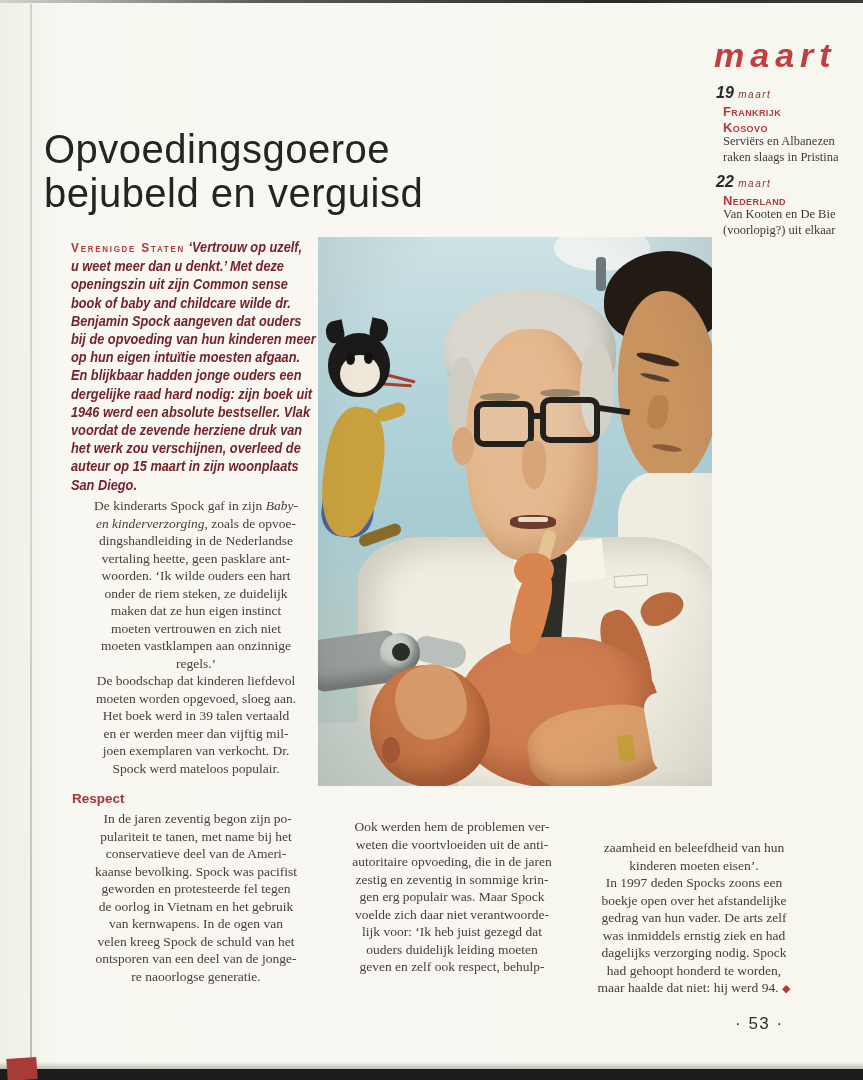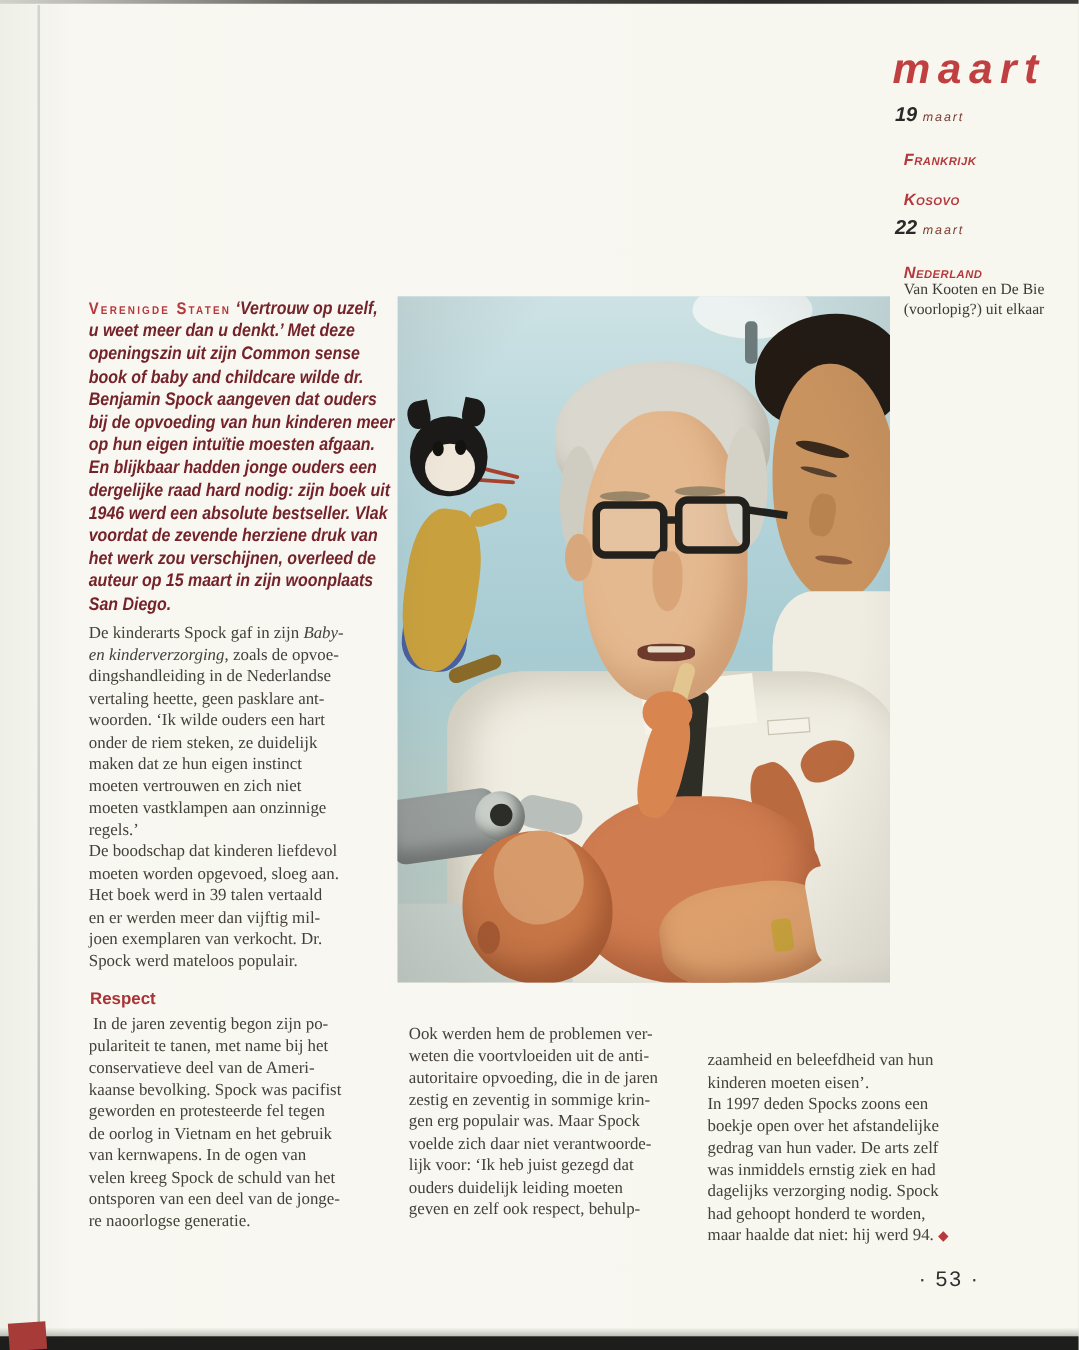--- a/index.html
+++ b/index.html
@@ -27,21 +27,21 @@
   .hdr-month { position:absolute; left:714px; top:36px;
       font-family:"Liberation Sans",sans-serif; font-size:34px; font-weight:bold; font-style:italic;
       letter-spacing:6px; color:#c04041; }
 
   
   .sidebar { position:absolute; left:716px; top:76px; width:142px; }
   .sb-date { font-family:"Liberation Sans",sans-serif; color:#2a2a28; margin-top:8px; }
   .sb-date .num { font-size:16px; font-weight:bold; font-style:italic; }
   .sb-date .word { font-size:10px; font-style:italic; letter-spacing:1.5px; color:#7c3a30; }
   .sb-place { font-family:"Liberation Sans",sans-serif; font-variant:small-caps;
-      font-size:13px; font-weight:bold; color:#b5383d; letter-spacing:0.4px; margin-left:7px; margin-top:19px; line-height:13px;font-style:italic;}
+      font-size:13px; font-weight:bold; color:#b5383d; letter-spacing:0.4px; margin-left:7px; margin-top:3px; line-height:13px;}
   .sb-text { font-family:"Liberation Serif",serif; font-size:12.5px; line-height:15.6px;
       color:#3e3a34; margin-left:7px; white-space:pre; }
 
   
   .kicker { position:absolute; left:82px; top:106px;
       font-family:"Liberation Sans",sans-serif; font-size:13.5px; font-weight:bold; font-style:italic;
       letter-spacing:1.2px; color:#2f2c28; }
   .headline { position:absolute; left:44px; top:127px;
       font-family:"Liberation Sans",sans-serif; font-size:40px; font-weight:normal;
       line-height:44px; letter-spacing:0.5px; color:#242420; white-space:pre-line; }
@@ -49,21 +49,21 @@
   
   .intro { position:absolute; left:71px; top:238px; width:300px;
       font-family:"Liberation Sans",sans-serif; font-size:14.5px; font-weight:bold; font-style:italic;
       line-height:18.2px; color:#75232a; white-space:pre-line;
       transform:scaleX(0.88); transform-origin:0 0; }
   .dateline { font-style:normal; font-variant:small-caps; font-size:13.5px;
       letter-spacing:2px; color:#b5383d; }
 
   
   .serif-col { position:absolute; font-family:"Liberation Serif",serif;
-      font-size:13.5px; line-height:17.5px; color:#46403a; white-space:pre; }
+      font-size:13.5px; line-height:17.5px; color:#46403a; white-space:pre;text-align:center; }
   .col1 { left:71px; top:497px; width:250px; }
   .subhead { position:absolute; left:72px; top:791px;
       font-family:"Liberation Sans",sans-serif; font-size:13.5px; font-weight:bold; color:#a93336; }
   .col1b { left:71px; top:810px; width:250px;font-family:Liberation Serif, serif; }
   .col2 { left:327px; top:818px; width:250px; }
   .col3 { left:566px; top:819px; width:256px;margin-top:20px; }
   .ital { font-style:italic; }
   .endmark { color:#b5383d; font-size:11px; }
 
   
@@ -158,26 +158,30 @@
 
   <div class="scan-topline"></div>
   <div class="gutter-line"></div>
 
   <div class="hdr-month">maart</div>
 
   <div class="sidebar">
     <div class="sb-date"><span class="num">19</span> <span class="word">maart</span></div>
     <div class="sb-place">Frankrijk</div>
     <div class="sb-place">Kosovo</div>
+    <div class="sb-text">Serviërs en Albanezen
+raken slaags in Pristina</div>
     <div class="sb-date"><span class="num">22</span> <span class="word">maart</span></div>
     <div class="sb-place">Nederland</div>
     <div class="sb-text">Van Kooten en De Bie
 (voorlopig?) uit elkaar</div>
   </div>
 
+  <h1 class="headline">Opvoedingsgoeroe
+bejubeld en verguisd</h1>
 
   <p class="intro"><span class="dateline">Verenigde Staten</span><span> ‘Vertrouw op uzelf,
 u weet meer dan u denkt.’ Met deze
 openingszin uit zijn Common sense
 book of baby and childcare wilde dr.
 Benjamin Spock aangeven dat ouders
 bij de opvoeding van hun kinderen meer
 op hun eigen intuïtie moesten afgaan.
 En blijkbaar hadden jonge ouders een
 dergelijke raad hard nodig: zijn boek uit

